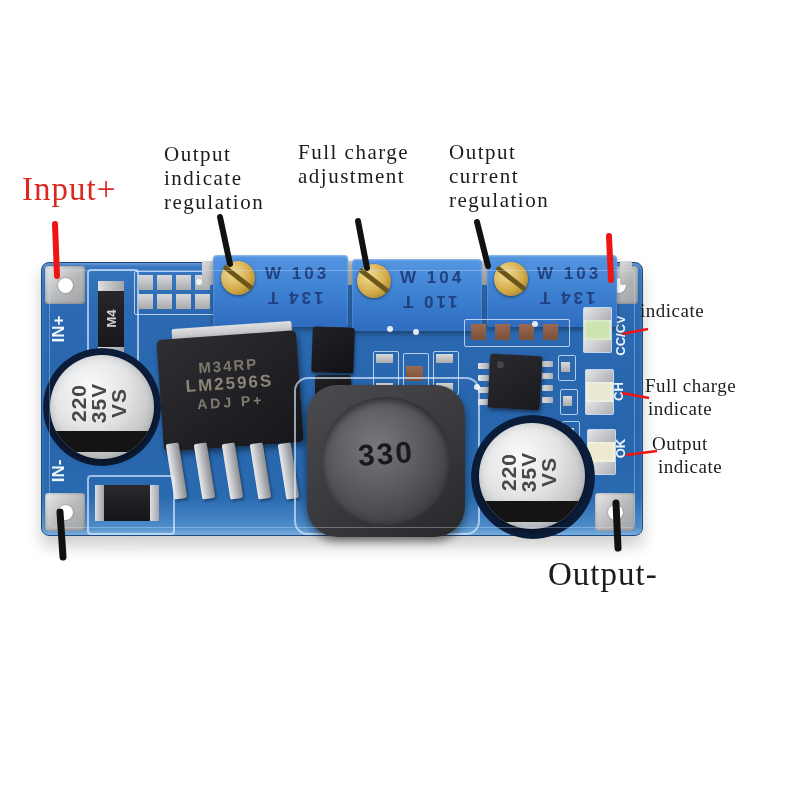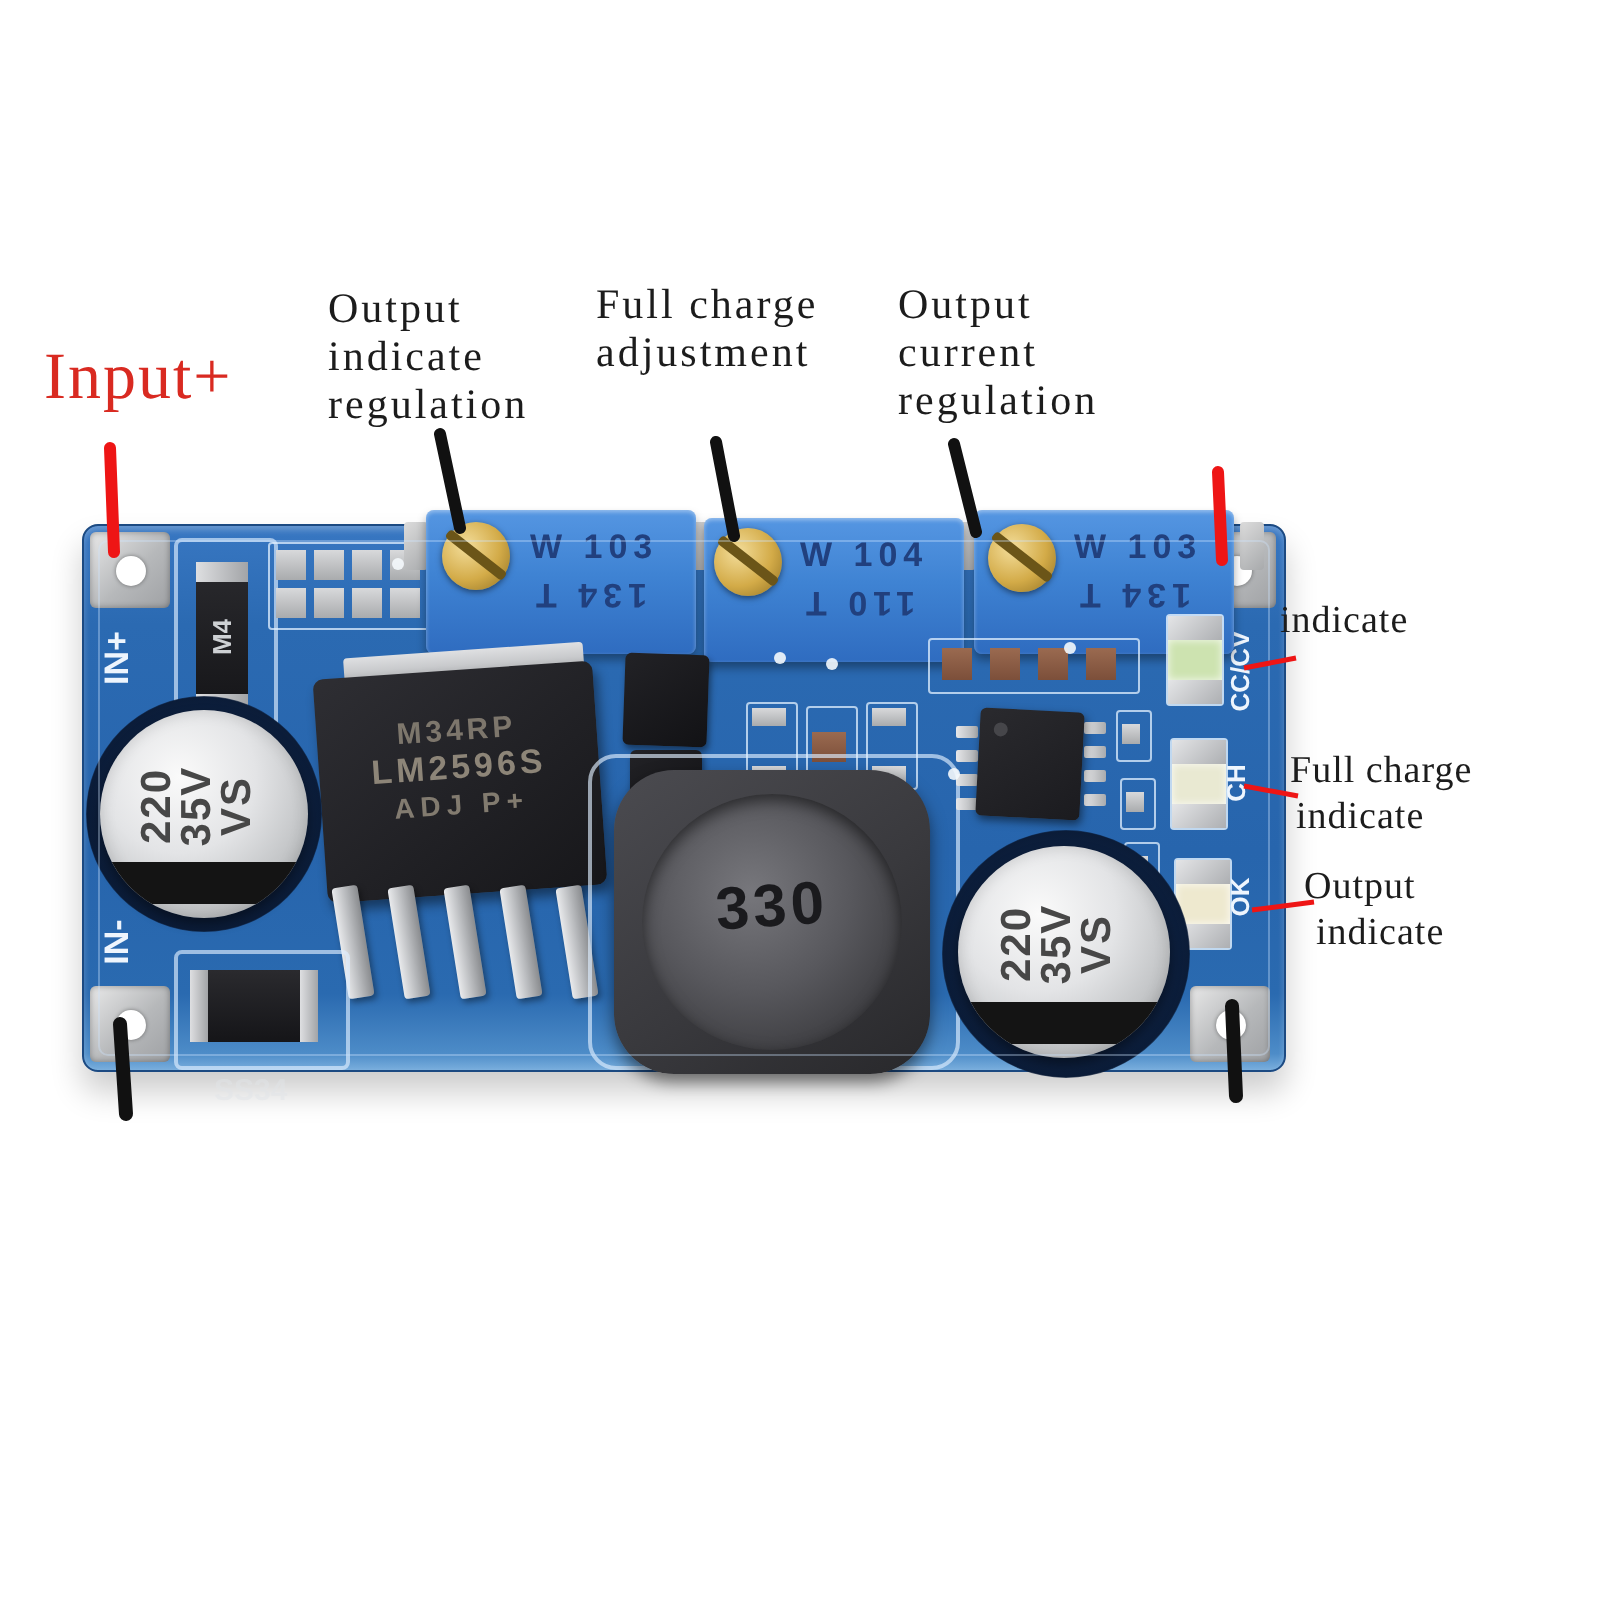--- a/index.html
+++ b/index.html
@@ -113,20 +113,21 @@
           background:rgba(255,255,255,.06);}
   .ledgrp .p{height:12px;background:linear-gradient(135deg,#e4e5e7,#adafb2);}
   .ledgrp .chip{height:20px;box-shadow:inset 0 0 4px rgba(255,255,255,.8);}
 </style>
 </head>
 <body>
 
 <div class="stage">
 
   <div class="ann big redtxt" style="left:22px;top:171px;">Input+</div>
+  <div class="ann big" style="left:548px;top:556px;">Output-</div>
 
   <div class="ann mid" style="left:164px;top:142px;">
     <span class="ln">Output</span>
     <span class="ln">indicate</span>
     <span class="ln">regulation</span>
   </div>
 
   <div class="ann mid" style="left:298px;top:140px;">
     <span class="ln">Full charge</span>
     <span class="ln">adjustment</span>

